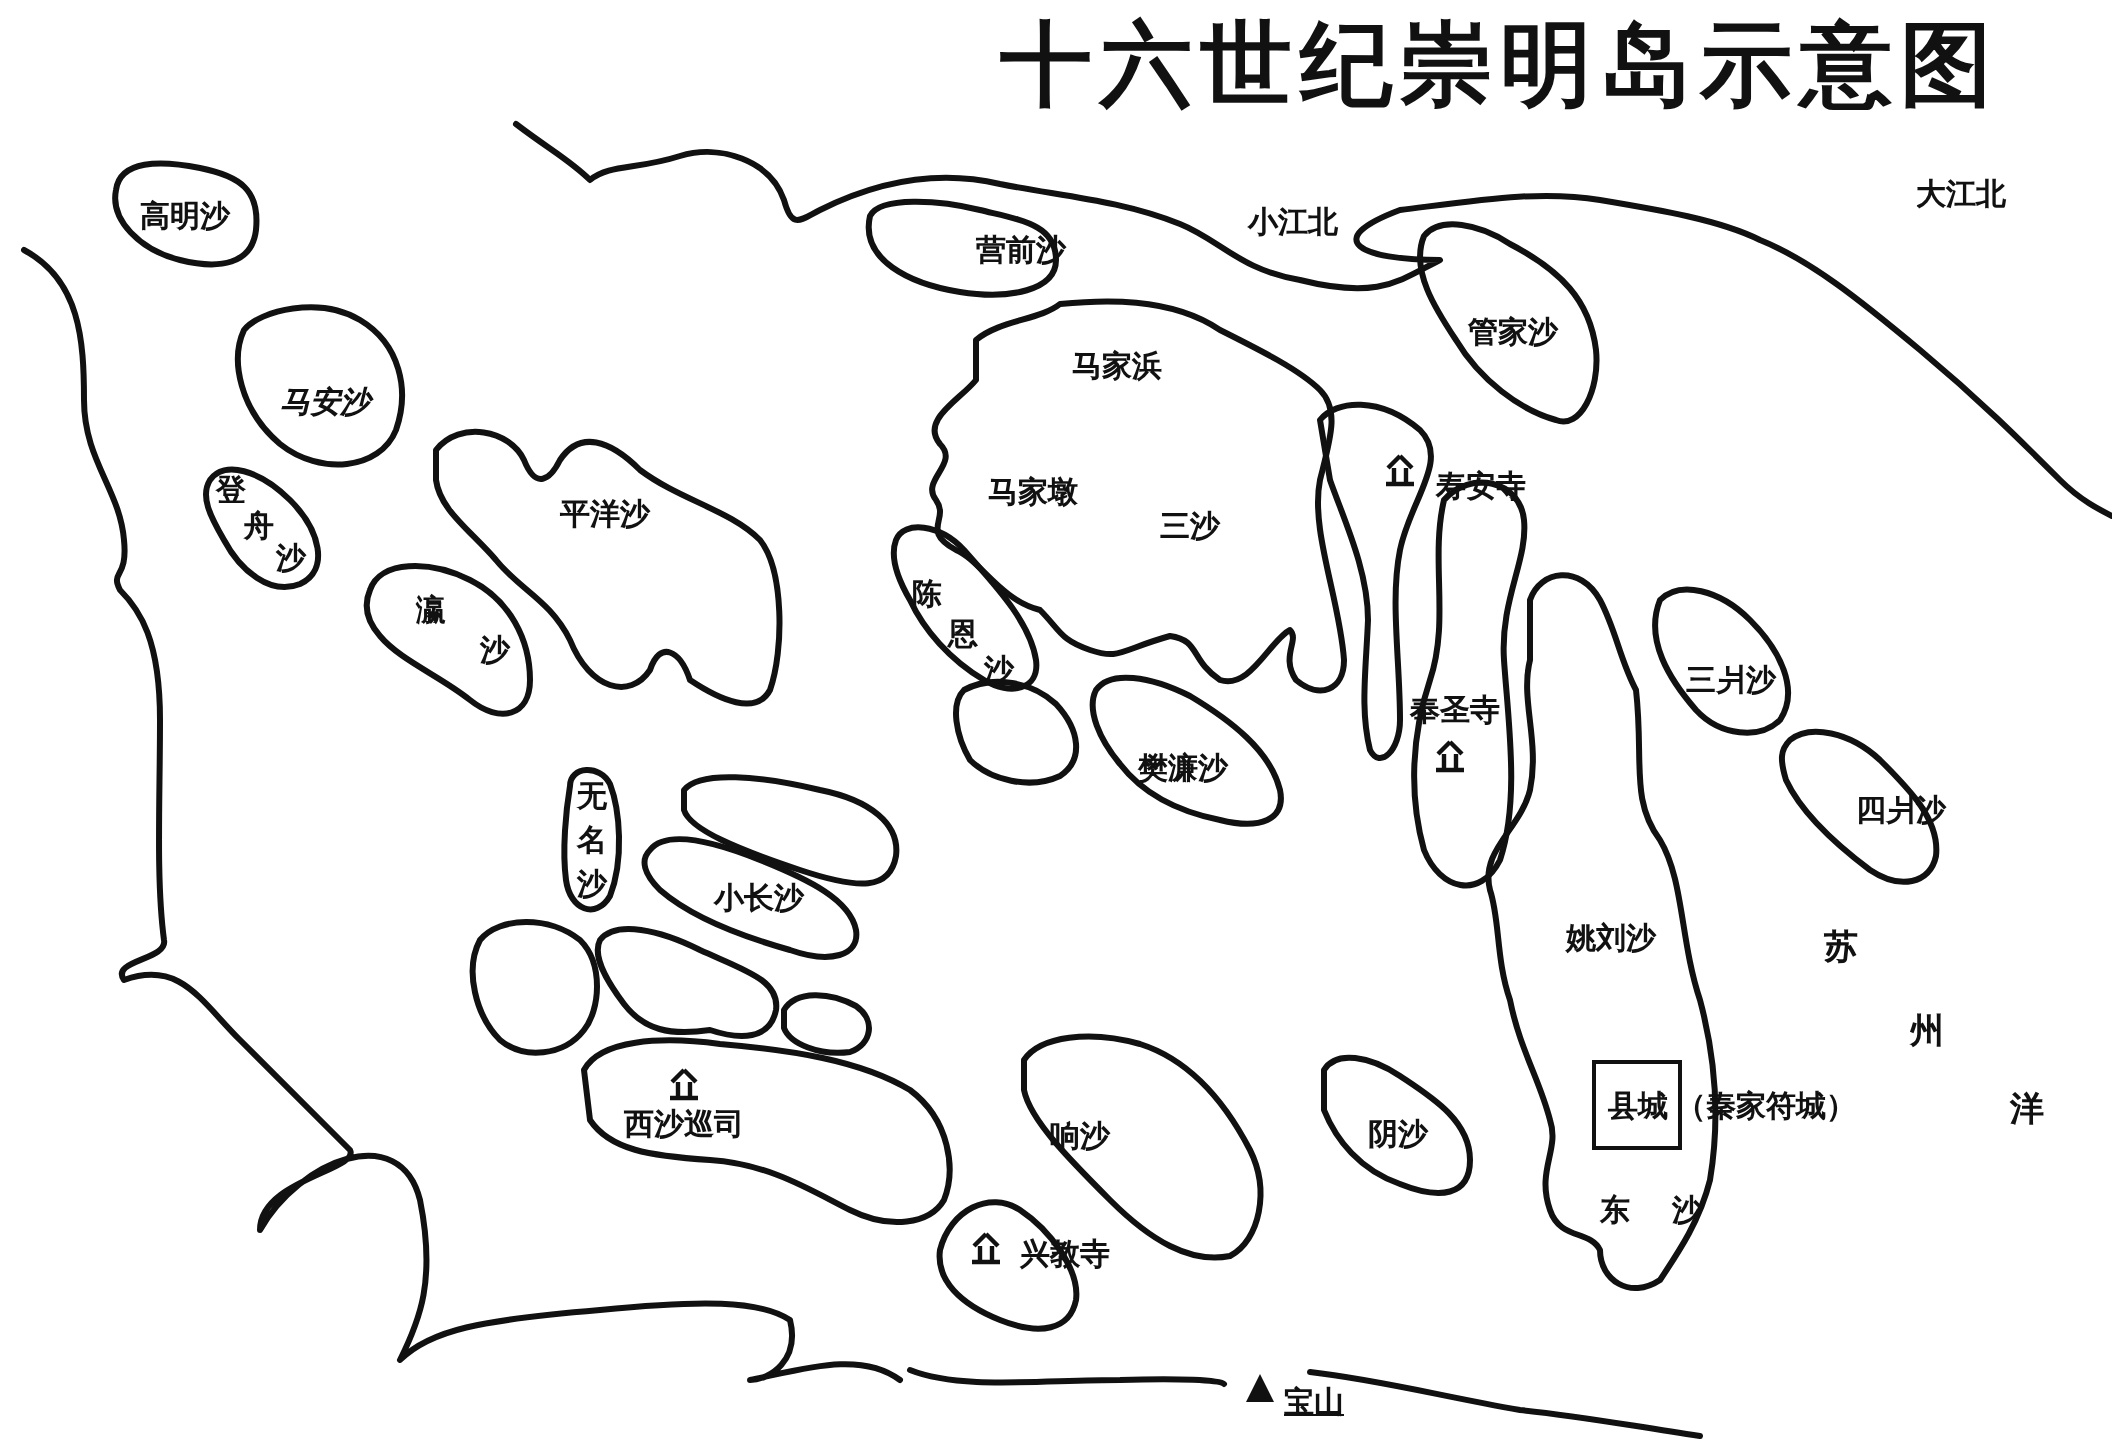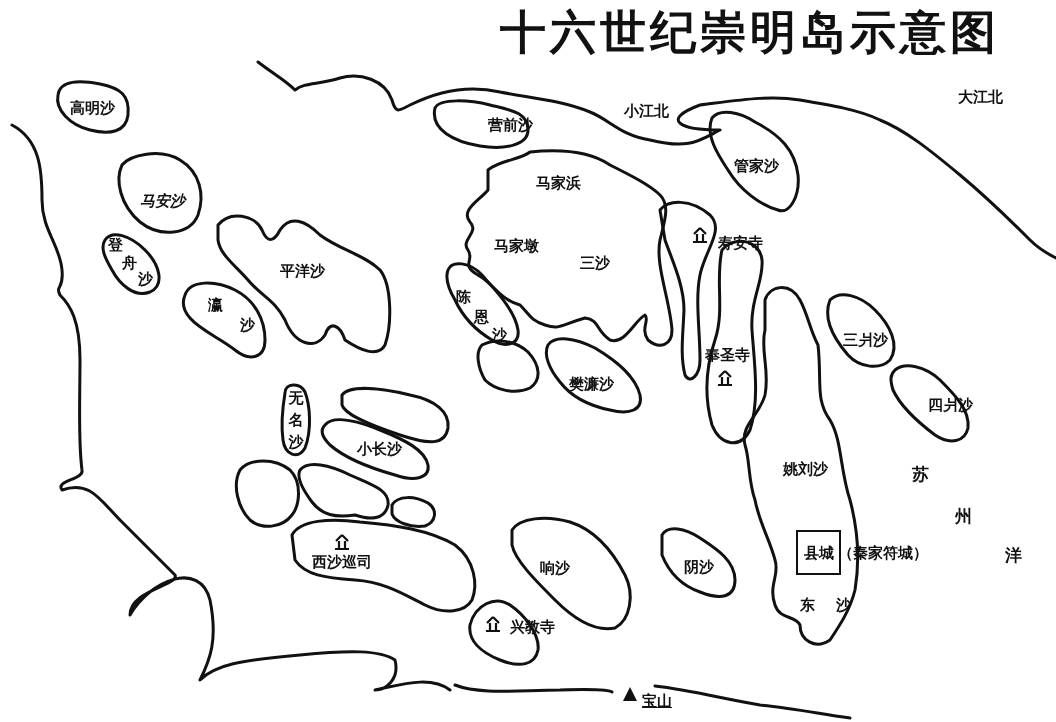--- a/index.html
+++ b/index.html
@@ -72,35 +72,35 @@
 <div class="lbl big" style="left:955px;top:508px;">州</div>
 <div class="lbl big" style="left:1005px;top:547px;">洋</div>
 
 <div class="lbl" style="left:70px;top:101px;">高明沙</div>
 <div class="lbl" style="left:140px;top:194px;font-style:italic;">马安沙</div>
 <div class="lbl" style="left:108px;top:238px;">登</div>
 <div class="lbl" style="left:122px;top:256px;">舟</div>
 <div class="lbl" style="left:138px;top:272px;">沙</div>
 <div class="lbl" style="left:208px;top:298px;">瀛</div>
 <div class="lbl" style="left:240px;top:318px;">沙</div>
-<div class="lbl" style="left:280px;top:264px;text-align:right;">平洋沙</div>
+<div class="lbl" style="left:280px;top:250px;text-align:right;">平洋沙</div>
 <div class="lbl" style="left:456px;top:118px;margin-left:32px;">营前沙</div>
 <div class="lbl" style="left:734px;top:159px;">管家沙</div>
 <div class="lbl" style="left:580px;top:256px;">三沙</div>
 <div class="lbl" style="left:456px;top:290px;">陈</div>
 <div class="lbl" style="left:474px;top:310px;">恩</div>
 <div class="lbl" style="left:492px;top:328px;">沙</div>
 <div class="lbl" style="left:569px;top:377px;">樊濂沙</div>
 <div class="vlbl" style="left:288px;top:388px;">
   <span>无</span><br>
   <span>名</span><br>
   <span>沙</span>
 </div>
 <div class="lbl" style="left:357px;top:442px;">小长沙</div>
-<div class="lbl" style="left:540px;top:561px;">响沙</div>
+<div class="lbl" style="left:525px;top:561px;">响沙</div>
 <div class="lbl" style="left:684px;top:560px;">阴沙</div>
 <div class="lbl" style="left:843px;top:333px;">三爿沙</div>
 <div class="lbl" style="left:908px;top:398px;margin-left:20px;">四爿沙</div>
 <div class="lbl" style="left:783px;top:462px;">姚刘沙</div>
 <div class="lbl" style="left:800px;top:598px;">东</div>
 <div class="lbl" style="left:836px;top:598px;">沙</div>
 
 <div class="lbl" style="left:536px;top:176px;">马家浜</div>
 <div class="lbl" style="left:494px;top:239px;">马家墩</div>
 

